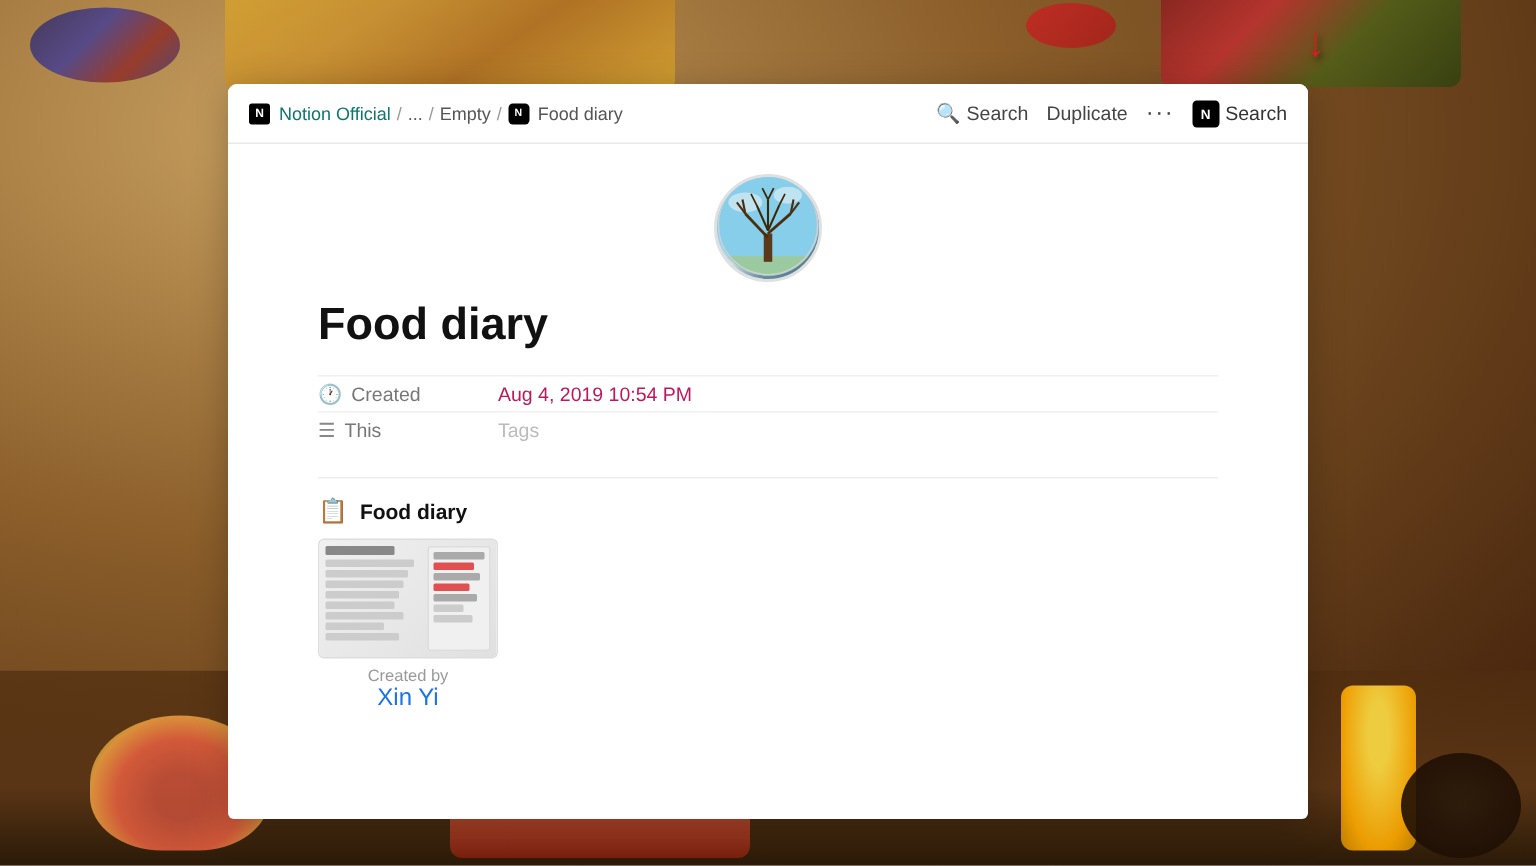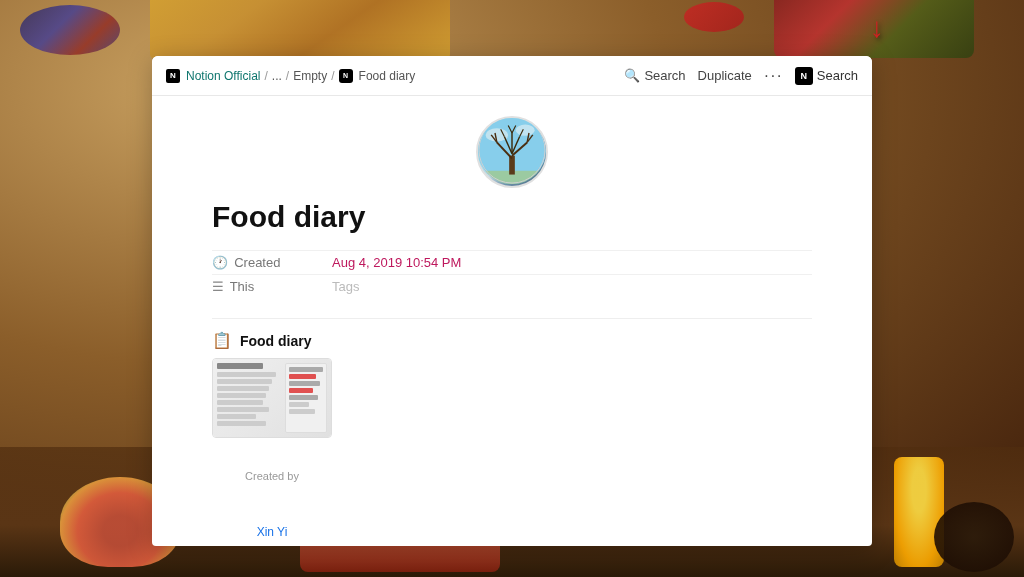--- a/index.html
+++ b/index.html
@@ -232,21 +232,20 @@
       font-size: 13px;
       color: #333;
       line-height: 1.6;
     }
 
     
     .preview-section {
       display: flex;
       flex-direction: column;
       align-items: center;
-      gap: 26px;
     }
 
     .preview-thumb {
       width: 120px;
       height: 80px;
       border: 1px solid #ddd;
       border-radius: 4px;
       background: #f5f5f5;
       overflow: hidden;
       position: relative;
@@ -263,24 +262,23 @@
     }
 
     .preview-created-by {
       font-size: 11px;
       color: #999;
       text-align: center;
       margin-top: 6px;
     }
 
     .preview-creator-name {
-      font-size: 12px;
+      font-size: 16px;
       color: #1a73e8;
       text-align: right;
-      margin-top: 17px;
     }
   </style>
 </head>
 <body>
 
 <div class="bg-food"></div>
 
 <div style="position:absolute;top:0;left:0;right:0;height:58px;z-index:2;overflow:hidden;">
 
   <div style="position:absolute;left:150px;top:0;width:300px;height:58px;background:linear-gradient(145deg,#d4a030 0%,#c89030 30%,#b07020 60%,#d4a030 100%);opacity:0.9;border-radius:0 0 4px 4px;"></div>

